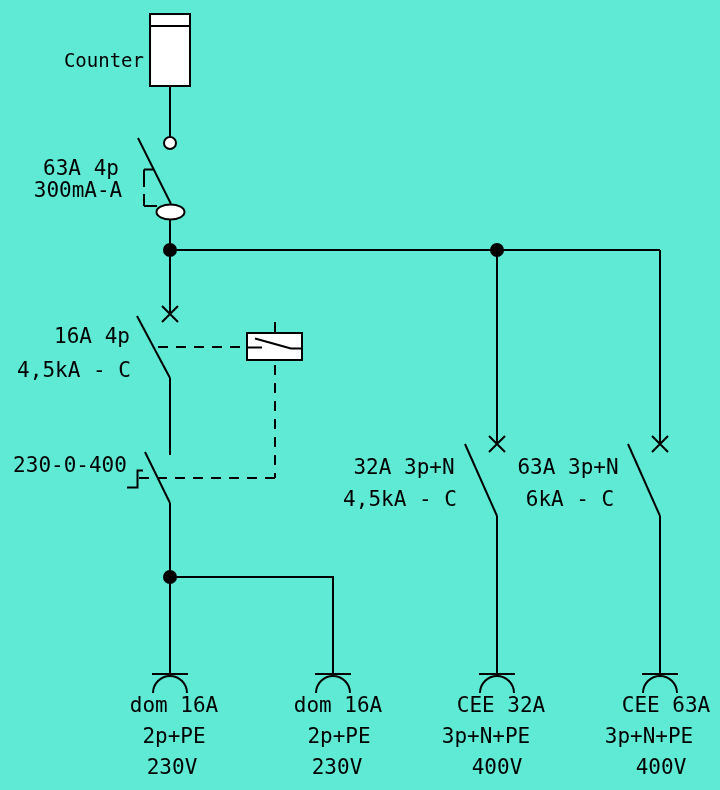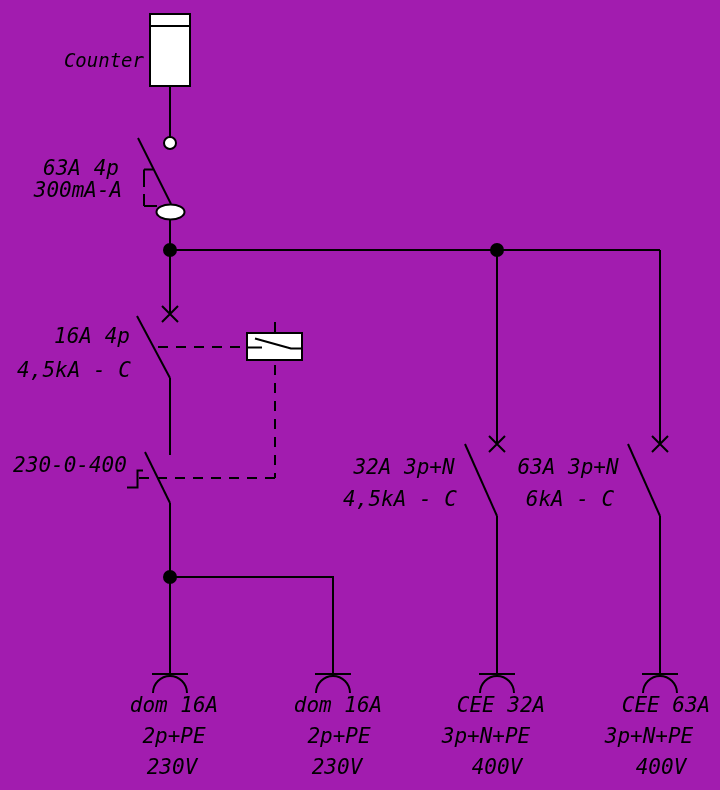--- a/index.html
+++ b/index.html
@@ -4,23 +4,22 @@
 <style>
   html, body {
     margin: 0;
     padding: 0;
     background: #ffffff;
   }
   .page {
     position: relative;
     width: 720px;
     height: 790px;
-    background: #a21caf;
+    background: #5eead4;
     overflow: hidden;
-    font-style: italic;
   }
   svg {
     display: block;
   }
   .wire {
     stroke: #000000;
     stroke-width: 2;
     fill: none;
   }
   .wire-dashed {

